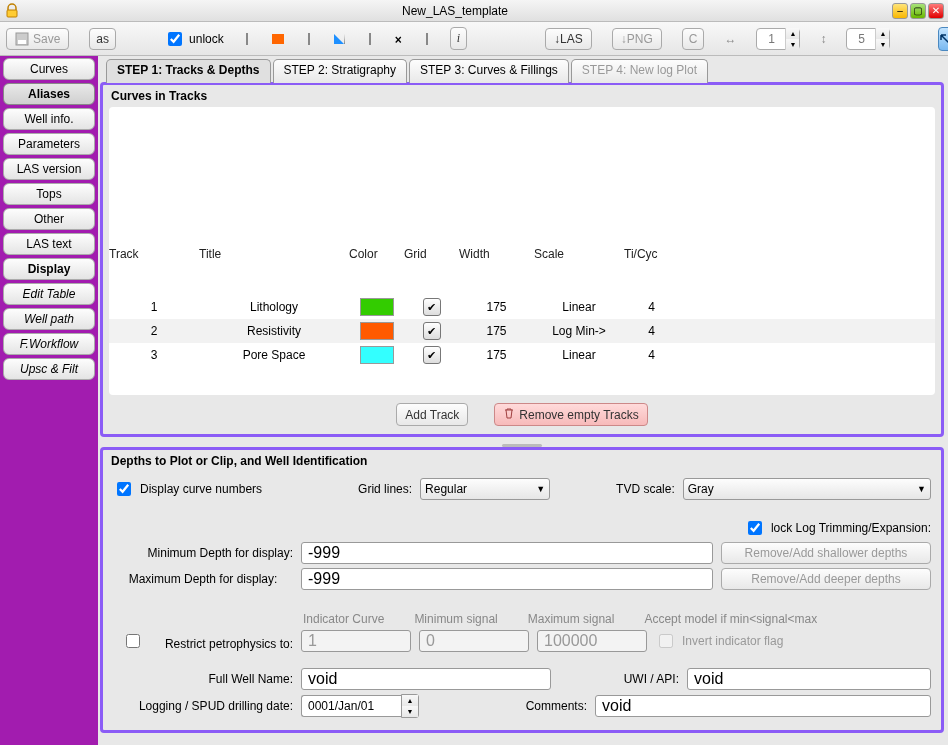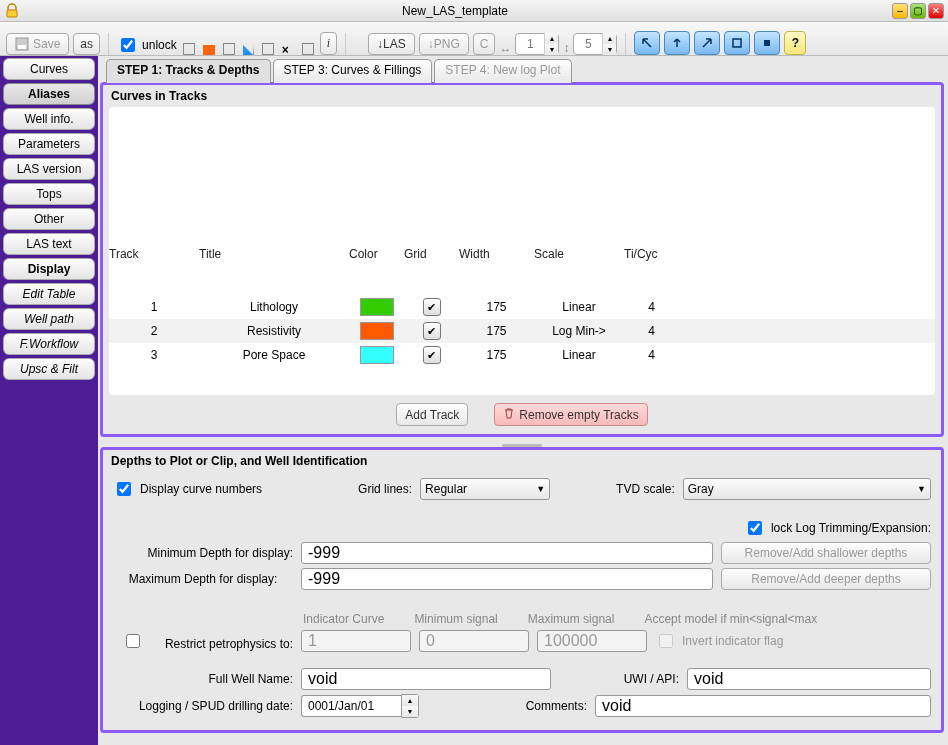--- a/index.html
+++ b/index.html
@@ -44,23 +44,23 @@
   }
   .winbtn.min { background: linear-gradient(#ffe47a,#f9b700); }
   .winbtn.max { background: linear-gradient(#a7e37a,#6bb800); }
   .winbtn.close { background: linear-gradient(#ff7a7a,#e00000); color:#fff;}
   .lock-icon { width:16px;height:16px;display:inline-block; }
   .toolbar {
     height: 34px;
     background: linear-gradient(#f8f8f8,#e6e6e6);
     border-bottom: 1px solid #bbb;
     display: flex;
-    align-items: flex-end;
+    align-items: center;
     padding: 0 6px;
-    gap: 4px;
+    gap: 20px;
   }
   .btn {
     background: linear-gradient(#fdfdfd,#e8e8e8);
     border: 1px solid #aaa;
     border-radius: 4px;
     padding: 3px 8px;
     font-size: 12px;
     color: #333;
     display:inline-flex;align-items:center;gap:4px;
     cursor:pointer;
@@ -88,21 +88,21 @@
     background:linear-gradient(#fff9c3,#f5e77a);
     display:flex;align-items:center;justify-content:center;font-weight:bold;
   }
   .body-area {
     flex:1;
     display:flex;
     overflow:hidden;
   }
   .left-panel {
     width: 98px;
-    background: #4c1d95;
+    background: #a21caf;
     padding: 2px 3px;
   }
   .left-panel .lbtn {
     display:block;
     width:100%;
     background: linear-gradient(#fdfdfd,#e4e4e4);
     border:1px solid #aaa;
     border-radius:6px;
     padding:3px 2px;
     margin-bottom:3px;
@@ -314,20 +314,21 @@
         <div class="lbtn italic">Edit Table</div>
         <div class="lbtn italic">Well path</div>
         <div class="lbtn italic">F.Workflow</div>
         <div class="lbtn italic">Upsc &amp; Filt</div>
       </div>
 
     <div class="right-panel">
 
       <div class="step-tabs" id="step-tabs">
           <div class="step-tab active">STEP 1: Tracks &amp; Depths</div>
+          <div class="step-tab ">STEP 2: Stratigraphy</div>
           <div class="step-tab ">STEP 3: Curves &amp; Fillings</div>
           <div class="step-tab disabled">STEP 4: New log Plot</div>
         </div>
 
       <div class="panel curves-panel">
         <div class="panel-title">Curves in Tracks</div>
         <div class="tracks-table">
           <div class="tracks-header">
             <div class="tcol-track">Track</div>
             <div class="tcol-title">Title</div>

